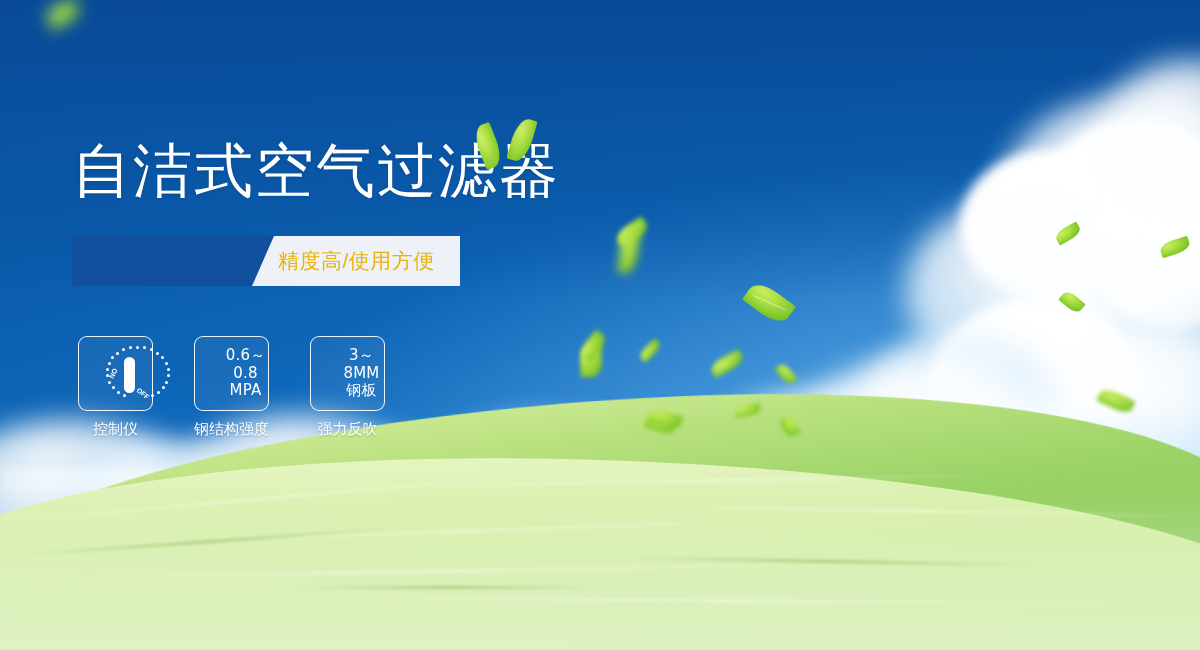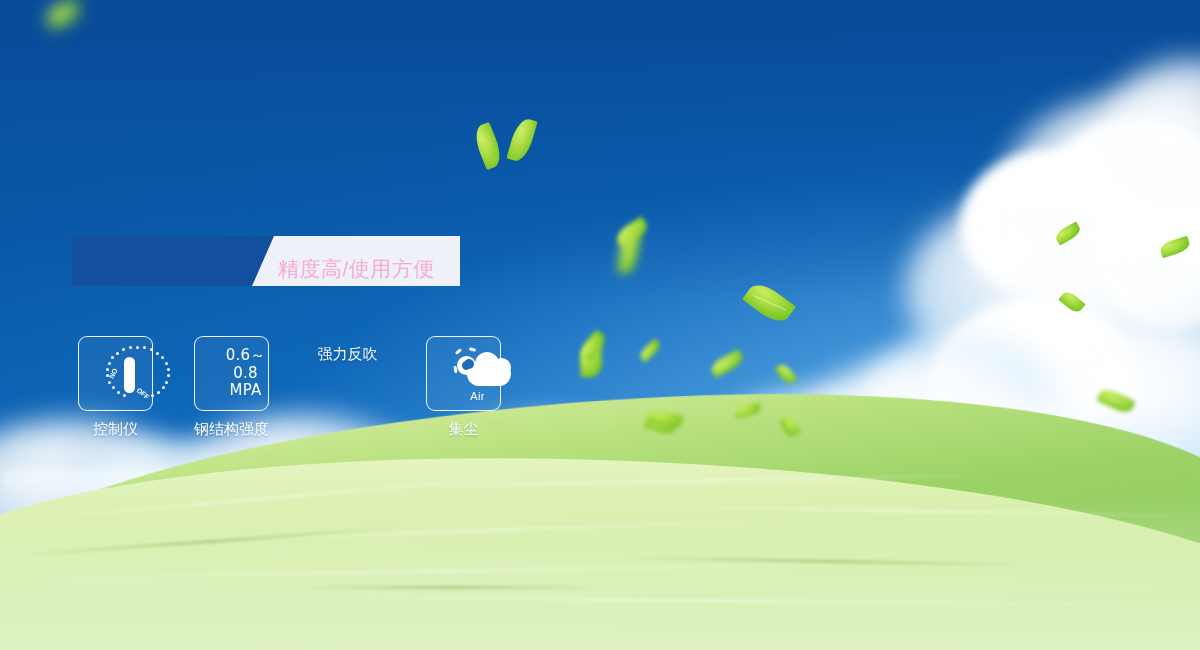--- a/index.html
+++ b/index.html
@@ -89,22 +89,22 @@
     position:absolute;left:180px;top:0;width:208px;height:100%;
     background:rgba(255,255,255,.93);
     clip-path:polygon(22px 0, 100% 0, 100% 100%, 0 100%);
   }
   .sub-left-text{
     position:absolute;left:18px;top:0;height:50px;line-height:50px;
     font-size:21px;font-weight:bold;color:#ffffff;letter-spacing:.5px;
     white-space:nowrap;
   }
   .sub-right-text{
-    position:absolute;left:206px;top:8px;height:52px;line-height:50px;
-    font-size:21px;color:#f9a8d4;letter-spacing:.5px;white-space:nowrap;
+    position:absolute;left:206px;top:0;height:52px;line-height:50px;
+    font-size:21px;color:#eab308;letter-spacing:.5px;white-space:nowrap;
   }
 
   
   .features{position:absolute;left:78px;top:336px;display:flex;gap:0;}
   .feature{width:75px;margin-right:41px;display:flex;flex-direction:column;align-items:center;}
   .fbox{
     width:75px;height:75px;border:1.5px solid rgba(255,255,255,.92);
     border-radius:9px;box-sizing:border-box;
     display:flex;align-items:center;justify-content:center;
     background:rgba(255,255,255,.05);
@@ -226,20 +226,21 @@
     <div class="grass-streak" style="left:120px;top:140px;width:700px;transform:rotate(-2deg);"></div>
     <div class="grass-streak" style="left:380px;top:90px;width:620px;transform:rotate(-1deg);"></div>
     <div class="grass-streak" style="left:600px;top:120px;width:620px;transform:rotate(1deg);"></div>
     <div class="grass-streak" style="left:0px;top:180px;width:900px;transform:rotate(-1deg);"></div>
     <div class="grass-streak" style="left:260px;top:210px;width:940px;transform:rotate(.5deg);"></div>
     <div class="grass-dark" style="left:20px;top:150px;width:380px;transform:rotate(-4deg);"></div>
     <div class="grass-dark" style="left:620px;top:170px;width:420px;transform:rotate(1deg);"></div>
     <div class="grass-dark" style="left:300px;top:196px;width:300px;transform:rotate(0deg);"></div>
   </div>
 
+  <div class="title">自洁式空气过滤器</div>
 
   <div class="sprout">
     <div class="sl left"></div>
     <div class="sl right"></div>
   </div>
 
   <div class="subbar">
     <div class="sub-left"></div>
     <div class="sub-right"></div>
     <div class="sub-right-text">精度高/使用方便</div>
@@ -286,40 +287,29 @@
         <div class="fbox-text">
           <span class="l1">0.6～0.8</span>
           <span class="l2">MPA</span>
         </div>
       </div>
       <div class="flabel">钢结构强度</div>
     </div>
 
 
     <div class="feature">
-      <div class="flabel">强力反吹</div>
-    </div>
-
-    <div class="feature">
       <div class="fbox">
-        <div class="cloudicon">
-          <div class="s-core"></div>
-          <div class="s-hole"></div>
-          <div class="ray" style="left:0px;top:2px;width:7px;height:3px;transform:rotate(-40deg);"></div>
-          <div class="ray" style="left:14px;top:0px;width:7px;height:3px;transform:rotate(16deg);"></div>
-          <div class="ray" style="left:-3px;top:20px;width:7px;height:3px;transform:rotate(80deg);"></div>
-          <div class="c-main"></div>
-          <div class="c-bump1"></div>
-          <div class="c-bump2"></div>
-          <div class="c-notch" style="left:9px;top:11px;width:10px;height:10px;"></div>
-          <div class="air">Air</div>
+        <div class="fbox-text">
+          <span class="l1">3～8MM</span>
+          <span class="l2">钢板</span>
         </div>
       </div>
-      <div class="flabel">集尘</div>
-    </div>
+      <div class="flabel">强力反吹</div>
+    </div>
+
 
   </div>
 
   <div class="leaf blur8" style="left:46px;top:4px;width:34px;height:20px;transform:rotate(-24deg);"></div>
   <div class="leaf blur2" style="left:615px;top:224px;width:34px;height:17px;transform:rotate(-34deg);">
       <div class="vein"></div>
     </div>
   <div class="leaf blur5" style="left:620px;top:230px;width:18px;height:44px;transform:rotate(8deg);"></div>
   <div class="leaf" style="left:745px;top:290px;width:48px;height:26px;transform:rotate(36deg);">
       <div class="vein"></div>

